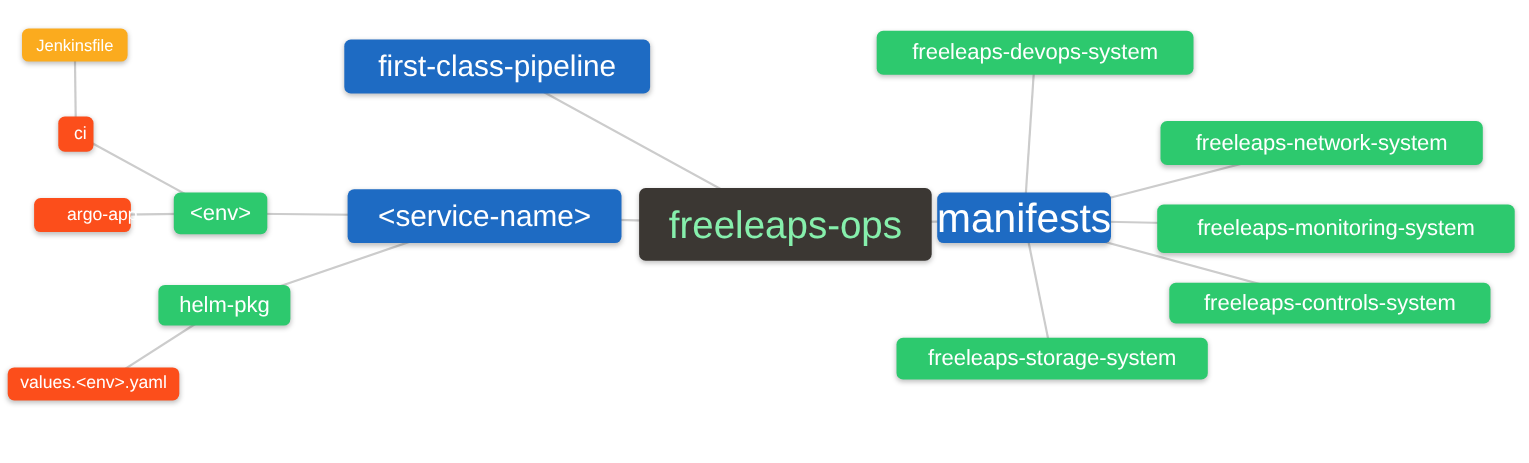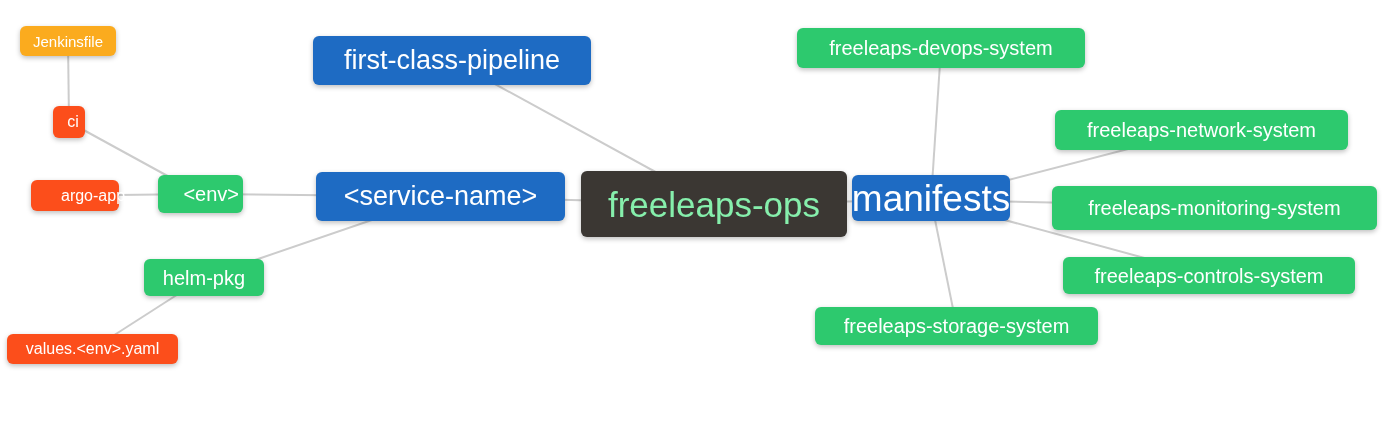--- a/index.html
+++ b/index.html
@@ -64,36 +64,36 @@
       </div>
       <div class="node" style="left: 313px; top: 36px; width: 278px; height: 49px; font-size: 27px; background: rgb(30, 107, 195); color: rgb(255, 255, 255);">
         <span>first-class-pipeline</span>
       </div>
       <div class="node" style="left: 316px; top: 172px; width: 249px; height: 49px; font-size: 27px; background: rgb(30, 107, 195); color: rgb(255, 255, 255);">
         <span>&lt;service-name&gt;</span>
       </div>
       <div class="node" style="left: 852px; top: 175px; width: 158px; height: 46px; font-size: 37px; background: rgb(30, 107, 195); color: rgb(255, 255, 255);">
         <span>manifests</span>
       </div>
-      <div class="node" style="left: 158px; top: 175px; width: 85px; height: 38px; font-size: 20px; background: rgb(45, 201, 110); color: rgb(255, 255, 255); justify-content: flex-end;">
+      <div class="node" style="left: 158px; top: 175px; width: 85px; height: 38px; font-size: 20px; background: rgb(45, 201, 110); color: rgb(255, 255, 255);">
         <span>&lt;env&gt;</span>
       </div>
       <div class="node" style="left: 144px; top: 259px; width: 120px; height: 37px; font-size: 20px; background: rgb(45, 201, 110); color: rgb(255, 255, 255);">
         <span>helm-pkg</span>
       </div>
       <div class="node" style="left: 20px; top: 26px; width: 96px; height: 30px; font-size: 15px; background: rgb(251, 171, 30); color: rgb(255, 255, 255); text-align: center;">
         <span>Jenkinsfile</span>
       </div>
       <div class="node" style="left: 53px; top: 106px; width: 32px; height: 32px; font-size: 16px; background: rgb(252, 78, 27); color: rgb(255, 255, 255); padding-left: 12px;">
         <span>ci</span>
       </div>
       <div class="node" style="left: 31px; top: 180px; width: 88px; height: 31px; font-size: 16px; background: rgb(252, 78, 27); color: rgb(255, 255, 255); padding-left: 40px;">
         <span>argo-app</span>
       </div>
-      <div class="node" style="left: 7px; top: 334px; width: 171px; height: 30px; font-size: 16px; background: rgb(252, 78, 27); color: rgb(255, 255, 255);">
+      <div class="node" style="left: 7px; top: 334px; width: 156px; height: 30px; font-size: 16px; background: rgb(252, 78, 27); color: rgb(255, 255, 255);">
         <span>values.&lt;env&gt;.yaml</span>
       </div>
       <div class="node" style="left: 797px; top: 28px; width: 288px; height: 40px; font-size: 20px; background: rgb(45, 201, 110); color: rgb(255, 255, 255);">
         <span>freeleaps-devops-system</span>
       </div>
       <div class="node" style="left: 1055px; top: 110px; width: 293px; height: 40px; font-size: 20px; background: rgb(45, 201, 110); color: rgb(255, 255, 255);">
         <span>freeleaps-network-system</span>
       </div>
       <div class="node" style="left: 1052px; top: 186px; width: 325px; height: 44px; font-size: 20px; background: rgb(45, 201, 110); color: rgb(255, 255, 255);">
         <span>freeleaps-monitoring-system</span>

